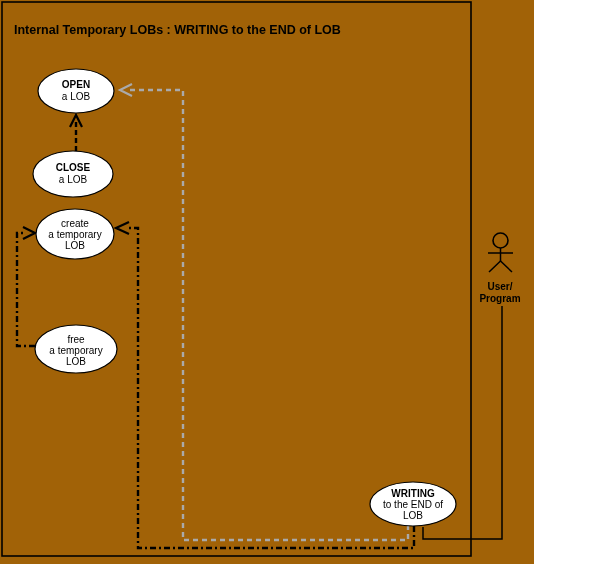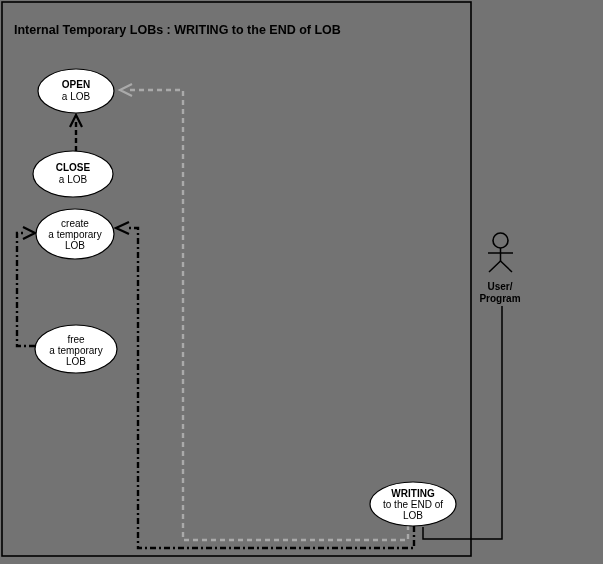--- a/index.html
+++ b/index.html
@@ -3,23 +3,23 @@
 <meta charset="utf-8">
 <style>
   html, body {
     margin: 0;
     padding: 0;
     background: #ffffff;
     font-family: "Liberation Sans", sans-serif;
   }
   .stage {
     position: relative;
-    width: 603px;
+    width: 534px;
     height: 564px;
-    background: #737373;
+    background: #a16207;
     overflow: hidden;
   }
   svg { display: block; }
 
   .frame {
     fill: none;
     stroke: #000000;
     stroke-width: 1.6;
   }
   .node-ellipse {

